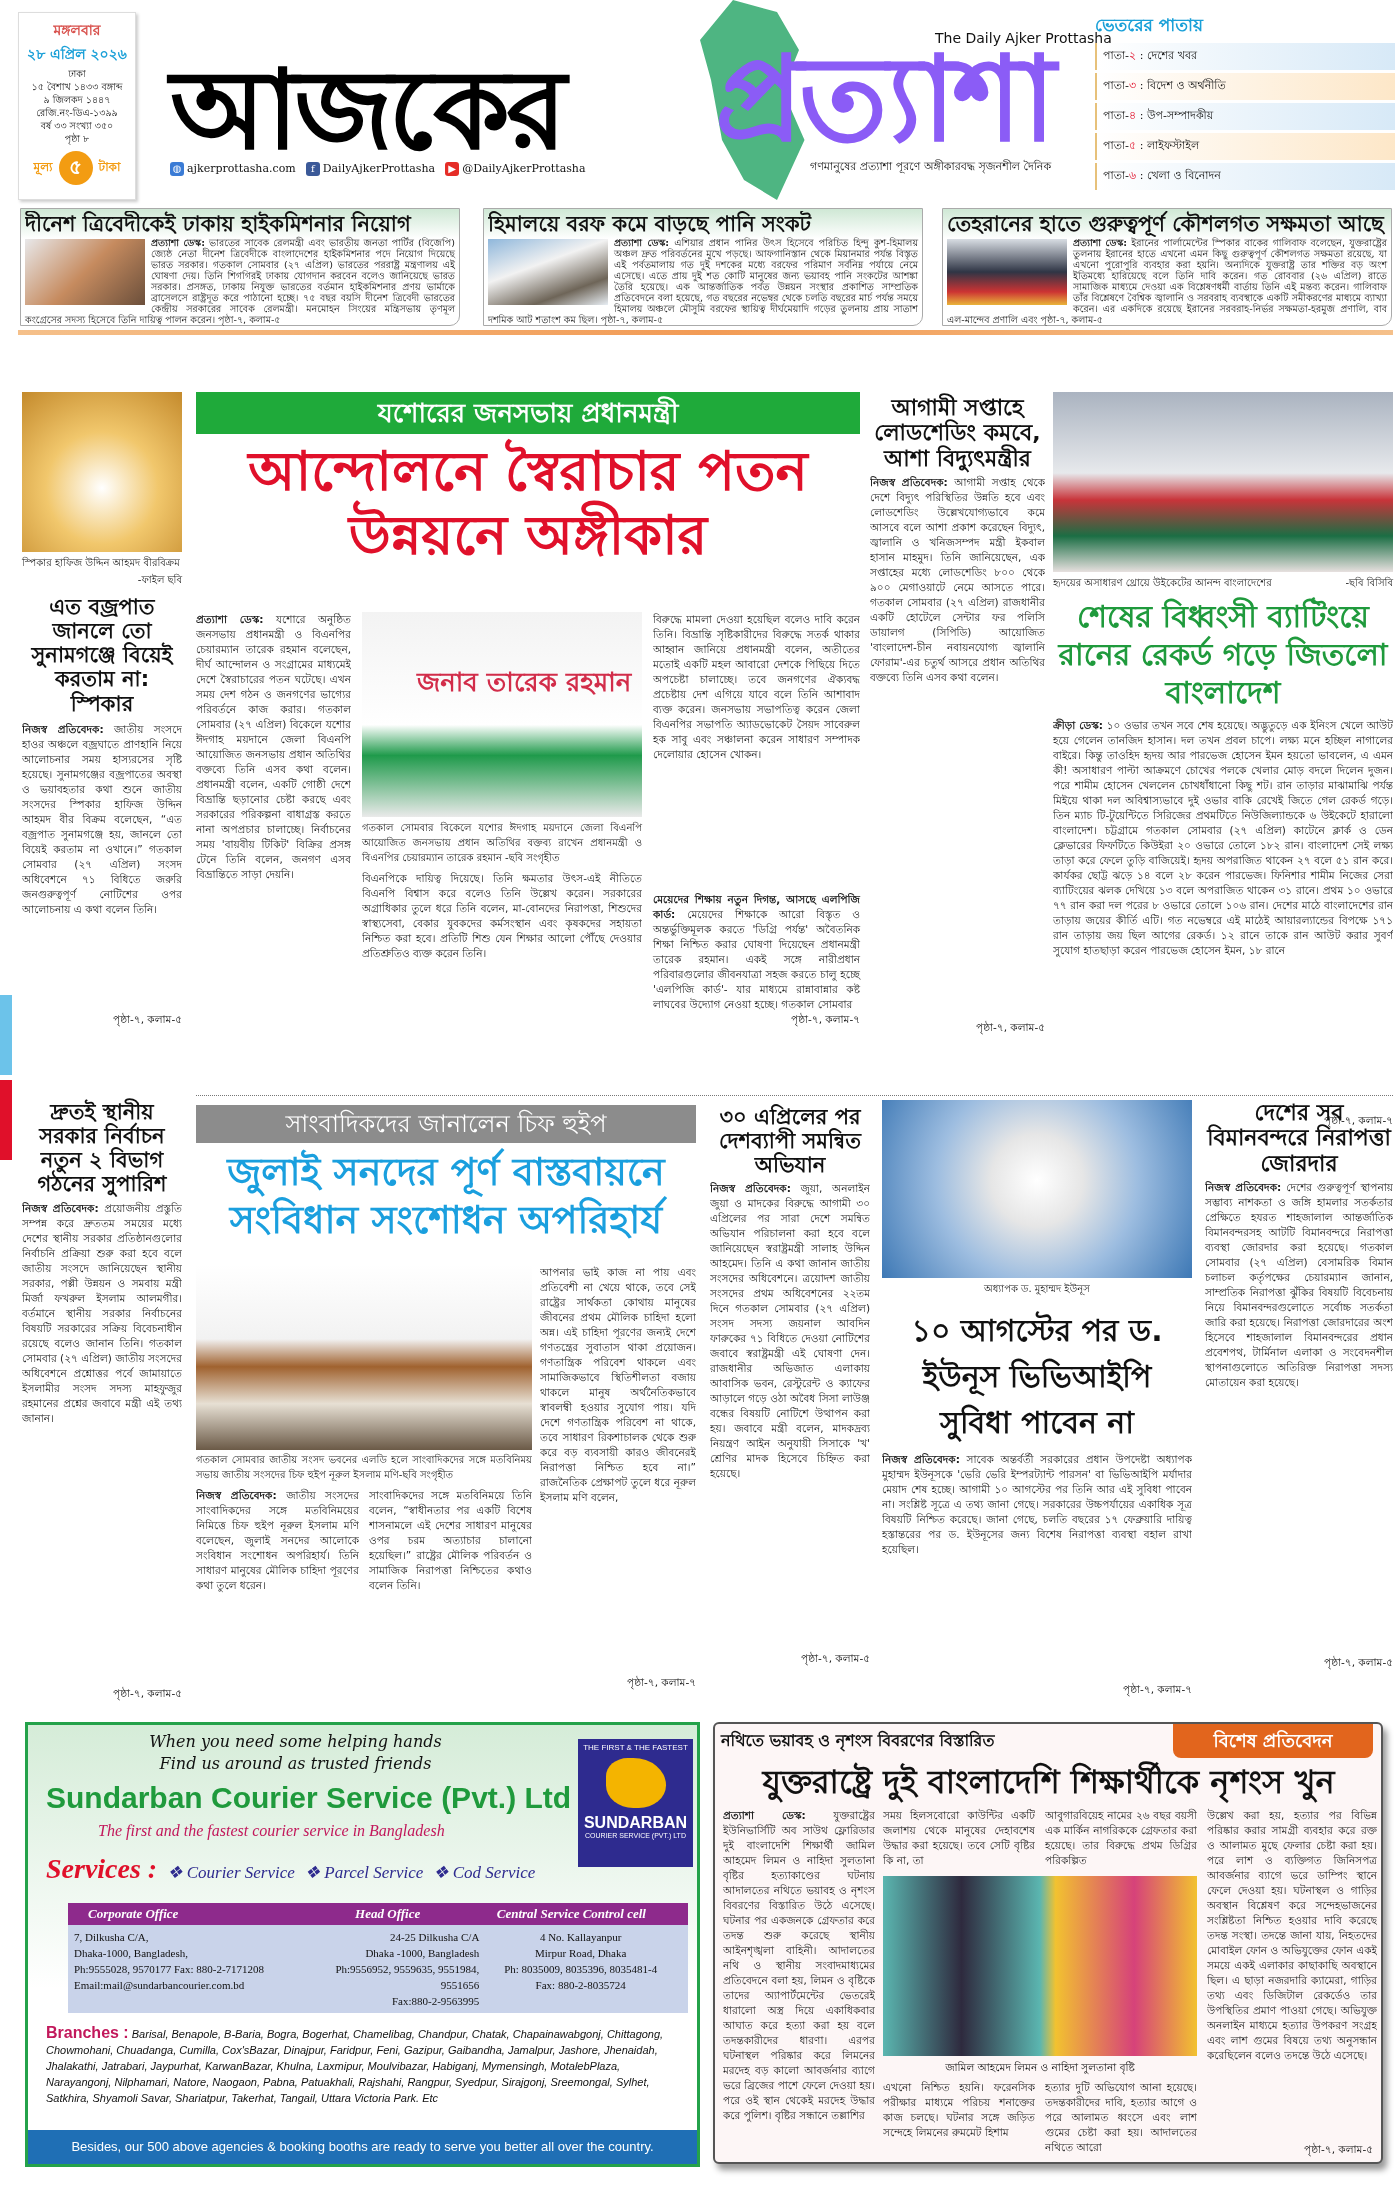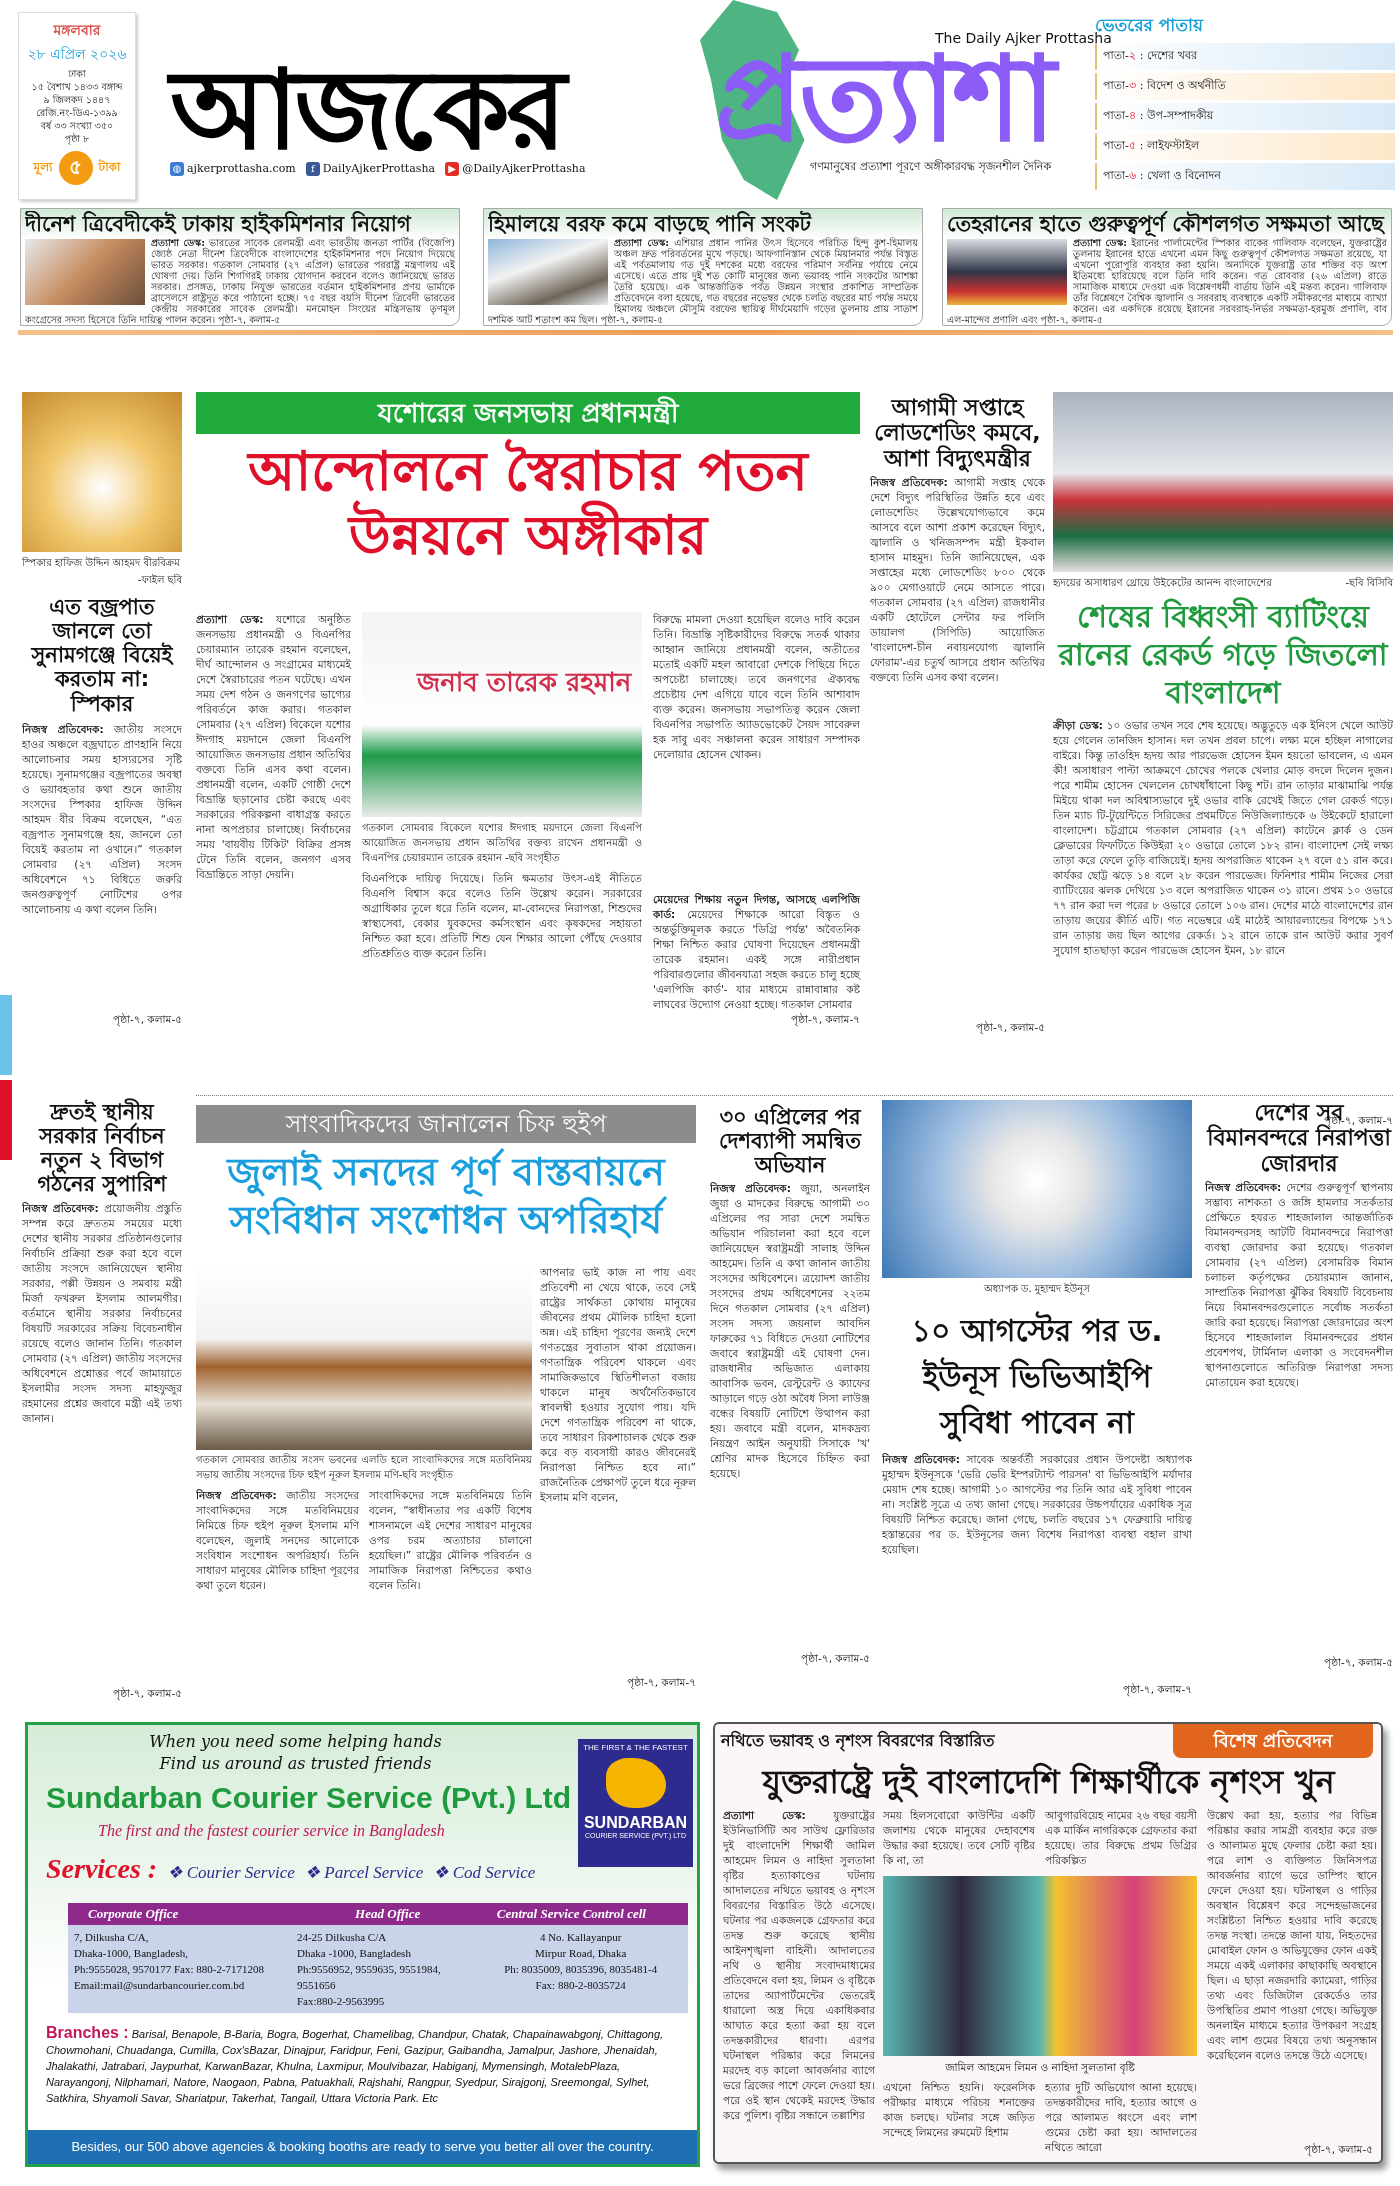--- a/index.html
+++ b/index.html
@@ -4,21 +4,21 @@
 <style>
 *{box-sizing:border-box;margin:0;padding:0}
 body{width:1400px;height:2186px;background:#fff;font-family:"DejaVu Sans",sans-serif;color:#111;position:relative;overflow:hidden}
 .abs{position:absolute}
 p.body{font-size:10.5px;line-height:15px;text-align:justify;color:#222}
 .byline{font-weight:bold}
 .cont{display:block;text-align:right;font-size:10.5px}
 
 .datebox{left:18px;top:12px;width:118px;height:188px;border:1px solid #ddd;text-align:center;padding-top:6px;box-shadow:2px 2px 3px #ccc}
 .datebox .day{color:#d9534f;font-size:14px;font-weight:bold}
-.datebox .date{color:#1aa0d8;font-size:14px;font-weight:normal}
+.datebox .date{color:#1aa0d8;font-size:14px;font-weight:bold}
 .datebox .line{font-size:9.5px;line-height:13px}
 .price{display:flex;align-items:center;justify-content:center;gap:6px;margin-top:6px;color:#f39c12;font-weight:bold;font-size:12px}
 .price .coin{width:34px;height:34px;border-radius:50%;background:#f39c12;color:#fff;display:flex;align-items:center;justify-content:center;font-size:20px}
 .logo-black{left:170px;top:55px;font-size:110px;font-weight:900;letter-spacing:-4px;color:#000;line-height:110px}
 .logo-red{left:715px;top:40px;font-size:118px;font-weight:900;color:#8b5cf6;line-height:118px;letter-spacing:-4px}
 .map{left:700px;top:0;width:110px;height:200px;background:#2fa86c;opacity:.85;clip-path:polygon(30% 0,70% 6%,90% 25%,75% 45%,95% 70%,70% 100%,40% 90%,20% 70%,10% 40%,0 20%)}
 .eng-title{left:935px;top:30px;font-size:14px;color:#111}
 .tagline{left:810px;top:158px;font-size:11px;color:#111}
 .social{left:170px;top:162px;display:flex;gap:10px;font-size:11px;font-family:"DejaVu Serif",serif}
 .social span.ic{display:inline-block;width:14px;height:14px;border-radius:3px;color:#fff;text-align:center;font-size:10px;line-height:14px;margin-right:3px;vertical-align:middle}
@@ -232,21 +232,21 @@
         <span style="flex:.9;text-align:center">Head Office</span>
         <span style="flex:1;text-align:center">Central Service Control cell</span>
     </div>
     <div style="display:flex;background:#c9d3ea;font-size:11px;line-height:16px;padding:4px 6px">
       <div style="flex:1.1">
           <div>7, Dilkusha C/A,</div>
           <div>Dhaka-1000, Bangladesh,</div>
           <div>Ph:9555028, 9570177 Fax: 880-2-7171208</div>
           <div>Email:mail@sundarbancourier.com.bd</div>
         </div>
-      <div style="flex:.9;text-align:left">
+      <div style="flex:.9;text-align:right">
           <div>24-25 Dilkusha C/A</div>
           <div>Dhaka -1000, Bangladesh</div>
           <div>Ph:9556952, 9559635, 9551984, 9551656</div>
           <div>Fax:880-2-9563995</div>
         </div>
       <div style="flex:1;text-align:center">
           <div>4 No. Kallayanpur</div>
           <div>Mirpur Road, Dhaka</div>
           <div>Ph: 8035009, 8035396, 8035481-4</div>
           <div>Fax: 880-2-8035724</div>

